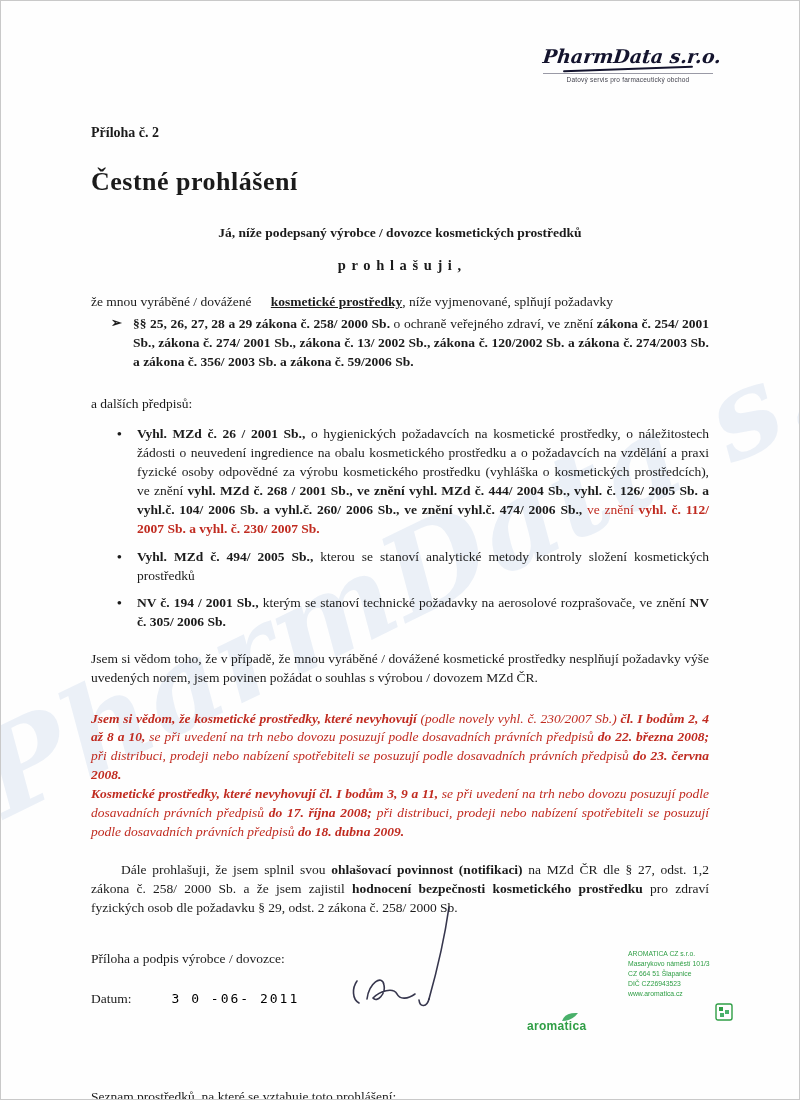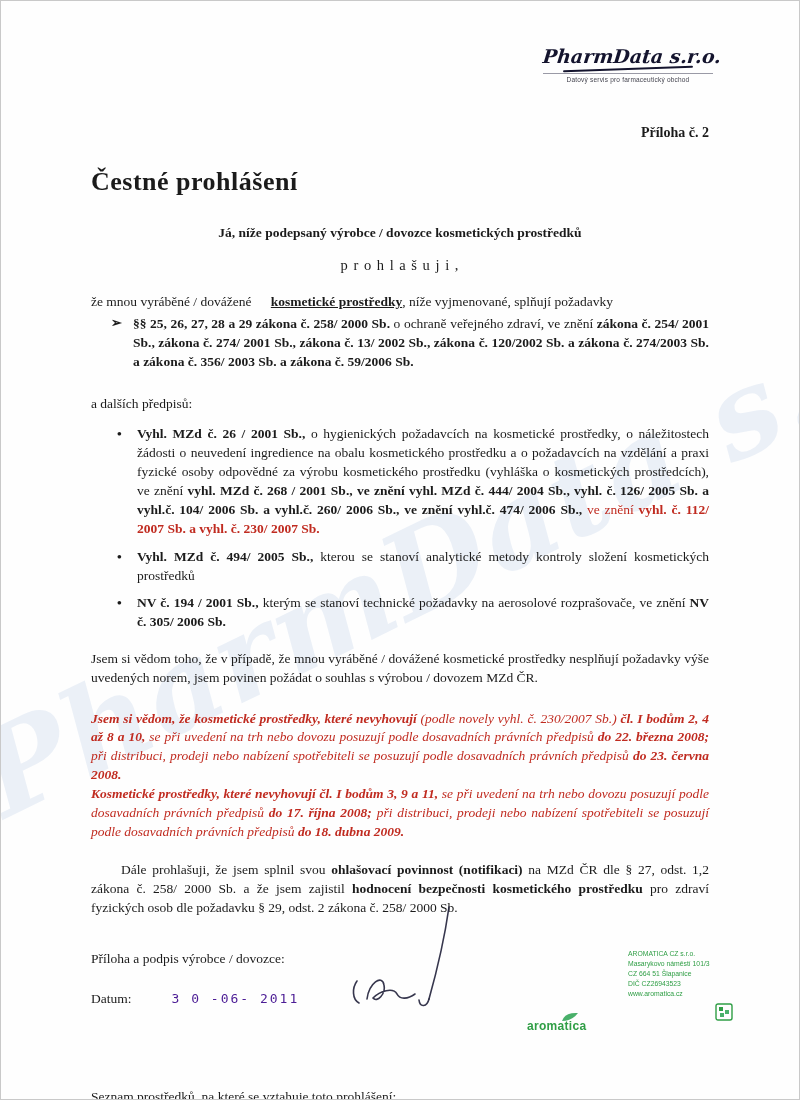--- a/index.html
+++ b/index.html
@@ -18,44 +18,44 @@
   .content{position:relative;z-index:1;padding:0 90px;}
   
   .header{height:84px;position:relative;}
   .logo-block{position:absolute;right:-4px;top:44px;width:170px;text-align:center;}
   .logo-script{
     font-family:"DejaVu Serif", serif;font-style:italic;font-weight:bold;
     font-size:19px;color:#14142e;transform:skewX(-6deg);white-space:nowrap;
   }
   .logo-swash{height:2px;background:#14142e;width:130px;margin:1px auto 3px;transform:rotate(-2deg);border-radius:2px;}
   .logo-tagline{font-family:"Liberation Sans", sans-serif;font-size:6.5px;color:#44444f;border-top:1px solid #9a9aa6;padding-top:2px;letter-spacing:0.2px;}
-  .attachment{font-weight:bold;text-align:right;font-size:14px;margin-top:40px;}
+  .attachment{font-weight:bold;text-align:left;font-size:14px;margin-top:40px;}
   .title{font-size:26px;font-weight:bold;text-align:left;margin:26px 0 0;letter-spacing:0.5px;}
   .center{text-align:center;margin:28px 0 0;font-weight:bold;}
-  .declare{font-weight:normal;font-size:14.5px;margin-top:16px;letter-spacing:1px;}
+  .declare{font-weight:bold;font-size:14.5px;margin-top:16px;letter-spacing:1px;}
   .para{text-align:justify;margin:18px 0 0;line-height:1.42;}
   .b{font-weight:bold;}
   .r{color:var(--accent-red,#c02b20);}
   .u{text-decoration:underline;padding-left:16px;}
   .opening{margin-top:18px;}
   .arrow-item{display:flex;margin:3px 0 0 20px;line-height:1.42;}
   .arrow-glyph{width:22px;flex:0 0 22px;font-weight:bold;font-size:13px;}
   .arrow-text{text-align:justify;font-weight:normal;flex:1;}
   .further{margin:24px 0 0;}
   .reg-list{list-style:none;margin:12px 0 0;padding:0 0 0 46px;}
   .reg-list li{position:relative;text-align:justify;line-height:1.42;margin:0 0 8px;}
   .reg-list .bullet{position:absolute;left:-20px;top:0;font-weight:bold;}
   .red-block{margin:22px 0 0;font-style:italic;}
   .red-block p{color:var(--accent-red,#c02b20);text-align:justify;line-height:1.4;margin:0;}
   .indent{text-indent:30px;}
   
   .sig-section{position:relative;height:128px;margin-top:24px;}
   .sig-label{position:absolute;left:0;top:10px;}
   .datum-row{position:absolute;left:0;top:50px;}
-  .date-stamp{font-family:"DejaVu Sans Mono", monospace;font-size:13px;letter-spacing:2px;color:#4c1d95;margin-left:40px;}
+  .date-stamp{font-family:"DejaVu Sans Mono", monospace;font-size:13px;letter-spacing:2px;color:#000000;margin-left:40px;}
   .signature-svg{position:absolute;left:252px;top:-38px;}
   .signature-svg path{fill:none;stroke:#20203a;stroke-width:1.6;stroke-linecap:round;opacity:0.9;}
   .aromatica{position:absolute;left:436px;top:30px;font-family:"Liberation Sans", sans-serif;font-weight:bold;font-size:12px;color:var(--brand-green,#2f9e45);letter-spacing:0.3px;margin-top:48px;}
   .aromatica .leaf{position:absolute;left:34px;top:-8px;}
   .stamp-text{position:absolute;left:537px;top:8px;font-family:"Liberation Sans", sans-serif;font-size:6.8px;line-height:1.45;color:var(--brand-green,#2f9e45);}
   .stamp-text div{white-space:nowrap;}
   .eco-mark{position:absolute;left:624px;top:62px;}
   .footer-label{margin:20px 0 0;}
 </style>
 </head>

